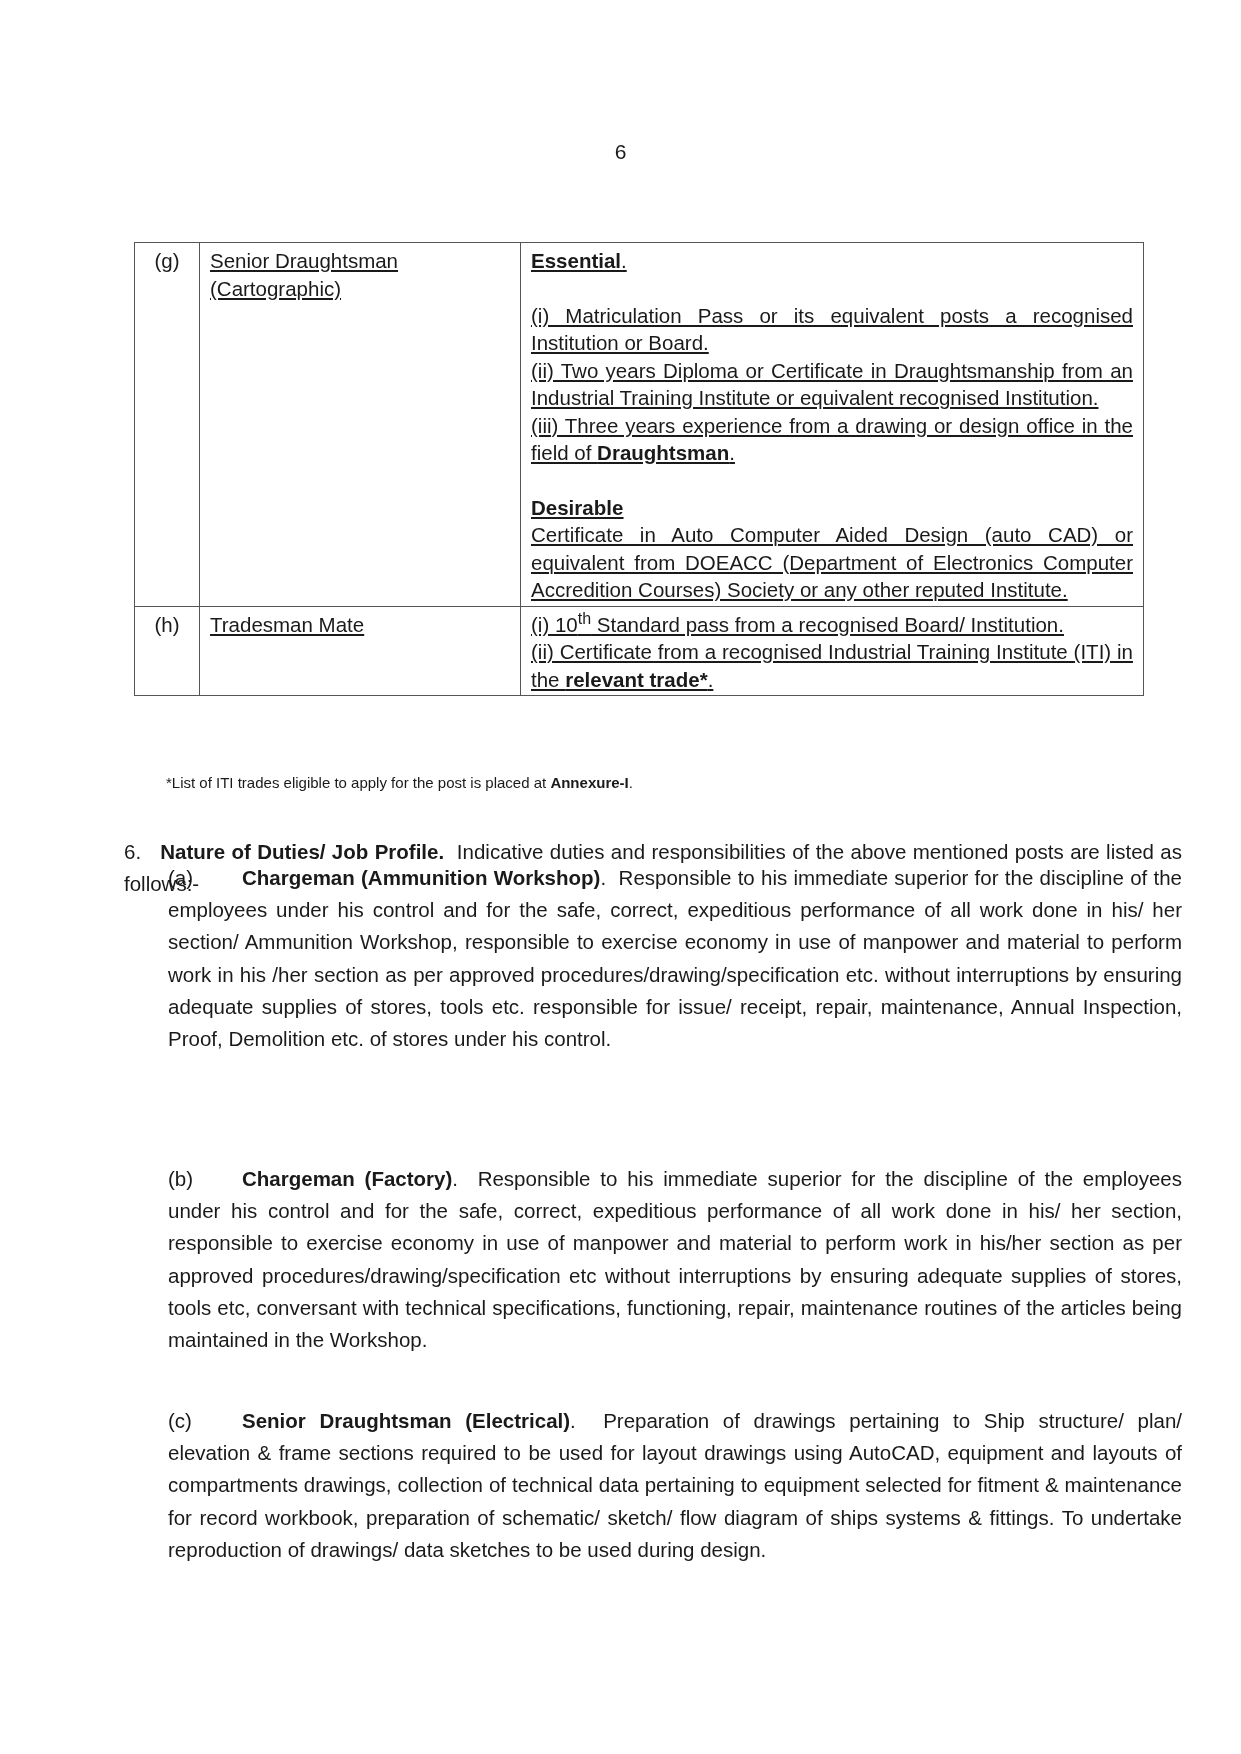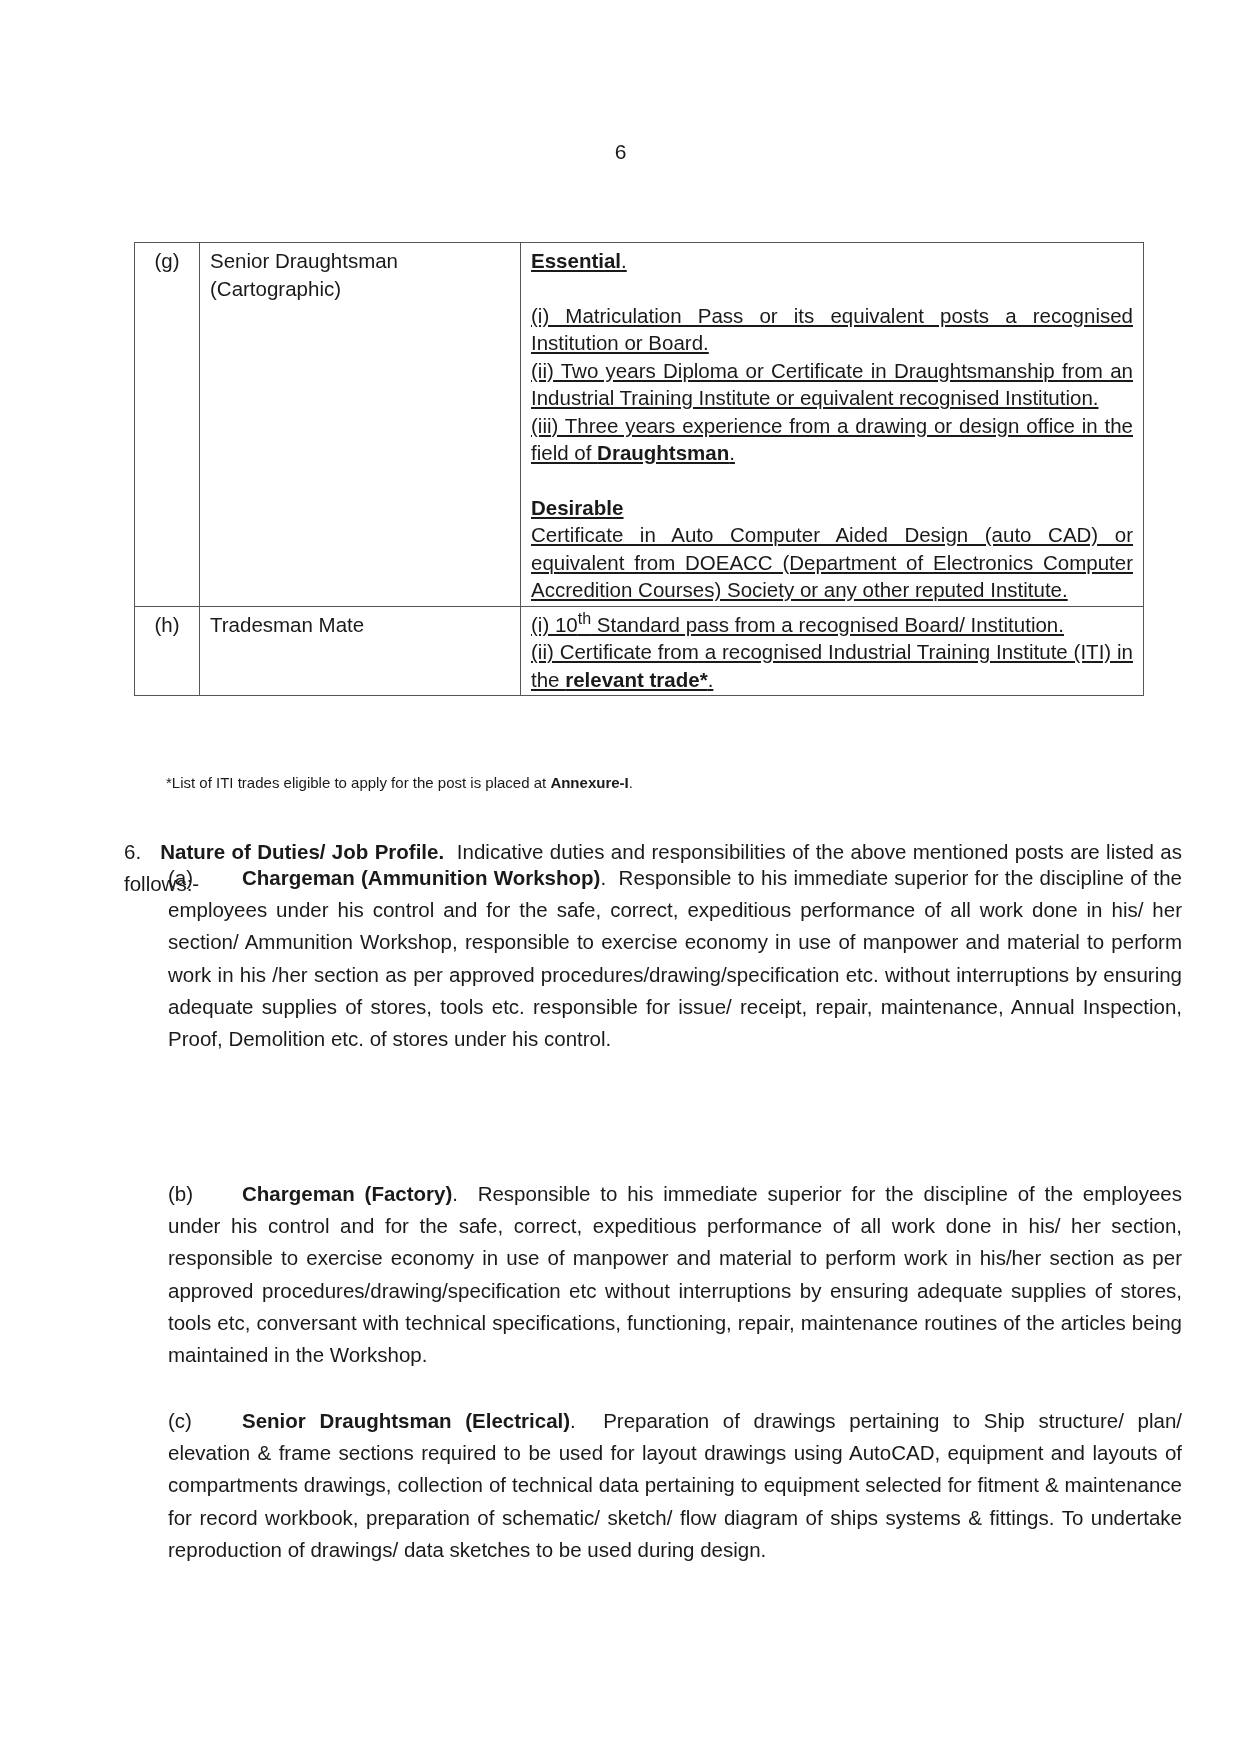--- a/index.html
+++ b/index.html
@@ -2,21 +2,21 @@
 <html><head>
 <meta charset="utf-8">
 <style>
   html, body { margin:0; padding:0; background:#ffffff; }
   body { width:1241px; height:1754px; position:relative; overflow:hidden;
          font-family:"Liberation Sans", sans-serif; color:#1a1a1a; font-size:20.5px; }
   .page-num { position:absolute; top:140px; left:0; width:1241px; text-align:center; font-size:21px; }
   table.quals { position:absolute; top:242px; left:134px; width:1010px; border-collapse:collapse; }
   table.quals td { border:1.5px solid #555; vertical-align:top; padding:4px 10px 2px 10px; line-height:27.5px; }
   td.idx { width:44px; text-align:center; padding-left:4px; padding-right:4px; }
-  td.post { width:300px; }
+  td.post { width:300px;text-decoration:underline; }
   td.qual { text-align:justify;text-decoration:underline; }
   .hdr { font-weight:bold; text-decoration:underline; }
   .gap { height:27px; }
   .b { font-weight:bold; }
   sup { font-size:16px; vertical-align:super; line-height:0; }
   .footnote { position:absolute; top:774px; left:166px; font-size:15px; }
   .para { position:absolute; left:124px; width:1058px; line-height:32px; text-align:justify; }
   .sub { position:absolute; left:168px; width:1014px; line-height:32.2px; text-align:justify; }
   .lbl { display:inline-block; width:74px; }
   .title-u { font-weight:bold; }
@@ -58,19 +58,19 @@
 <div class="para" style="top:836px;">
   <span>6.</span>&nbsp;&nbsp;
   <span class="title-u">Nature of Duties/ Job Profile.</span>&nbsp;
   <span>Indicative duties and responsibilities of the above mentioned posts are listed as follows:-</span>
 </div>
 
 <div class="sub" style="top:862px;">
   <span class="lbl">(a)</span><span class="title-u">Chargeman (Ammunition Workshop)</span>.&nbsp;&nbsp;<span>Responsible to his immediate superior for the discipline of the employees under his control and for the safe, correct, expeditious performance of all work done in his/ her section/ Ammunition Workshop, responsible to exercise economy in use of manpower and material to perform work in his /her section as per approved procedures/drawing/specification etc. without interruptions by ensuring adequate supplies of stores, tools etc. responsible for issue/ receipt, repair, maintenance, Annual Inspection, Proof, Demolition etc. of stores under his control.</span>
 </div>
 
-<div class="sub" style="top:1163px;margin-top:15px;">
+<div class="sub" style="top:1163px;">
   <span class="lbl">(b)</span><span class="title-u">Chargeman (Factory)</span>.&nbsp;&nbsp;<span>Responsible to his immediate superior for the discipline of the employees under his control and for the safe, correct, expeditious performance of all work done in his/ her section, responsible to exercise economy in use of manpower and material to perform work in his/her section as per approved procedures/drawing/specification etc without interruptions by ensuring adequate supplies of stores, tools etc, conversant with technical specifications, functioning, repair, maintenance routines of the articles being maintained in the Workshop.</span>
 </div>
 
 <div class="sub" style="top:1405px;">
   <span class="lbl">(c)</span><span class="title-u">Senior Draughtsman (Electrical)</span>.&nbsp;&nbsp;<span>Preparation of drawings pertaining to Ship structure/ plan/ elevation &amp; frame sections required to be used for layout drawings using AutoCAD, equipment and layouts of compartments drawings, collection of technical data pertaining to equipment selected for fitment &amp; maintenance for record workbook, preparation of schematic/ sketch/ flow diagram of ships systems &amp; fittings. To undertake reproduction of drawings/ data sketches to be used during design.</span>
 </div>
 
 </body></html>

